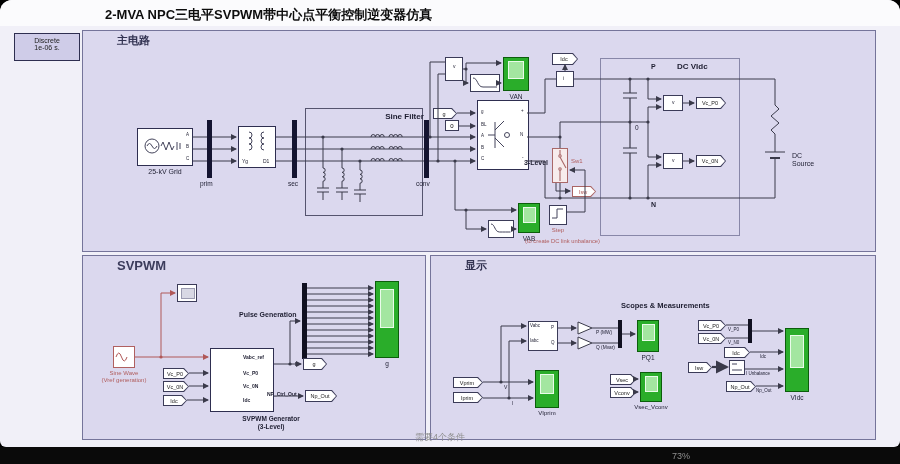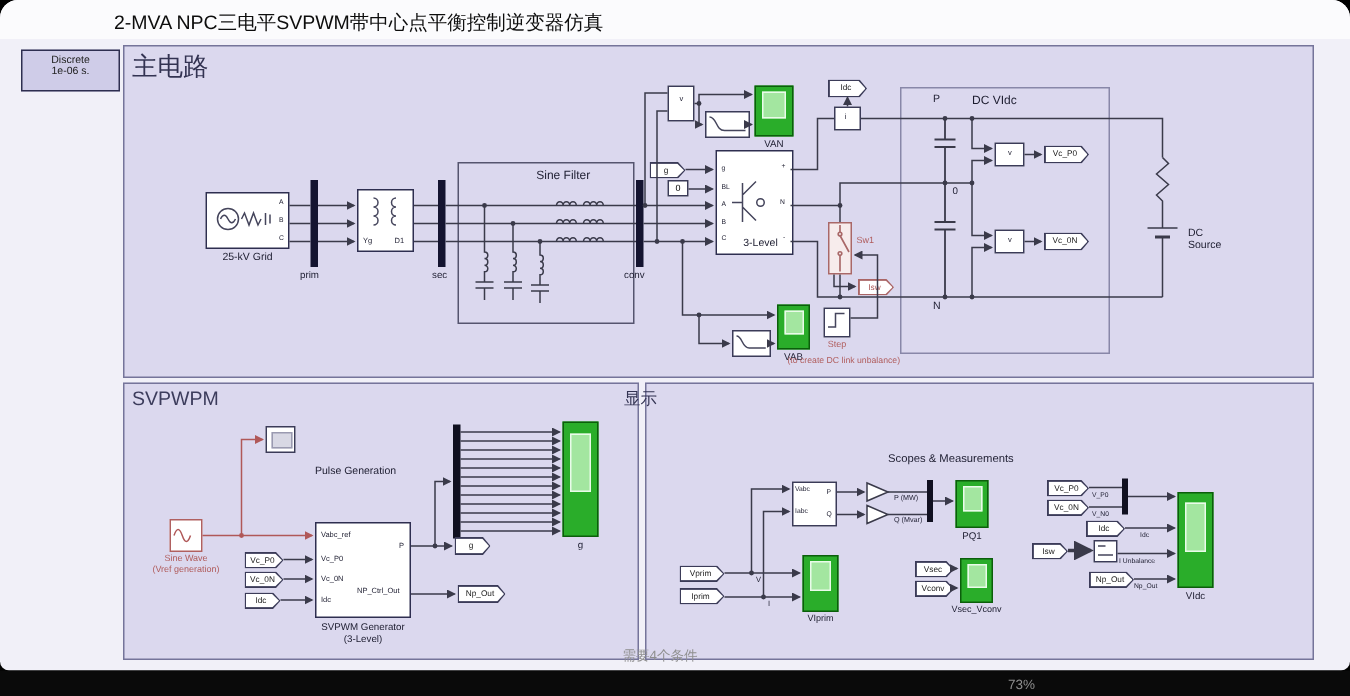--- a/index.html
+++ b/index.html
@@ -5,21 +5,21 @@
   html,body{margin:0;padding:0;background:#000;width:900px;height:464px;overflow:hidden;
             font-family:"Liberation Sans",sans-serif;}
   .frame{position:absolute;left:0;top:0;width:900px;height:447px;background:#f1f0f8;
          border-radius:12px 12px 6px 6px;overflow:hidden;}
   .abs{position:absolute;}
   .sec{position:absolute;background:#dbd8ee;border:1px solid #75749a;box-sizing:border-box;}
   .blk{position:absolute;background:#fff;border:1px solid #3b3b58;box-sizing:border-box;}
   .blk2{border-width:1.5px;border-color:#2e2e50;}
   .lb{position:absolute;color:#1d1d30;white-space:nowrap;}
   .ctr{text-align:center;}
-  .b{font-weight:normal;}
+  .b{font-weight:bold;margin-left:29px;}
   .pk{color:#b05c5c;}
   .wrap{white-space:normal;line-height:1.2;}
   .scope{position:absolute;background:#2aad2a;border:1.5px solid #0b5e0b;box-sizing:border-box;}
   .scr{position:absolute;left:18%;top:9%;width:56%;height:50%;background:#a3e6a0;border:1px solid #e9fbe9;}
   .tag{position:absolute;background:#3b3b58;clip-path:polygon(0 0,calc(100% - 5px) 0,100% 50%,calc(100% - 5px) 100%,0 100%);}
   .tag>span{position:absolute;inset:1px;background:#fff;
             clip-path:polygon(0 0,calc(100% - 4.6px) 0,100% 50%,calc(100% - 4.6px) 100%,0 100%);
             display:flex;align-items:center;justify-content:center;font-size:5.5px;color:#222;padding-right:2px;}
   .tagp{background:#aa6565;}
   .tagp>span{color:#a55;}
@@ -32,23 +32,23 @@
 <body>
 
 <div class="frame">
 
   <div class="abs" style="left:0;top:0;width:900px;height:26px;background:#fbfbfd;"></div>
   <div class="lb b" style="left:76px;top:6px;font-size:13px;color:#0d0d0d;">2-MVA NPC三电平SVPWM带中心点平衡控制逆变器仿真</div>
 
   <div class="sec" style="left:82px;top:30px;width:794px;height:222px;"></div>
   <div class="sec" style="left:82px;top:255px;width:344px;height:185px;"></div>
   <div class="sec" style="left:430px;top:255px;width:446px;height:185px;"></div>
-  <div class="lb b" style="left:88px;top:33px;font-size:17px;color:#333352;">主电路</div>
-  <div class="lb b" style="left:88px;top:258px;font-size:13px;color:#3c3c5c;">SVPWPM</div>
-  <div class="lb b" style="left:416px;top:258px;font-size:11px;color:#333352;">显示</div>
+  <div class="lb b" style="left:88px;top:33px;font-size:11px;color:#333352;">主电路</div>
+  <div class="lb b" style="left:88px;top:258px;font-size:13px;color:#3c3c5c;">SVPWM</div>
+  <div class="lb b" style="left:436px;top:258px;font-size:11px;color:#333352;">显示</div>
 
   <div class="blk blk2 ctr" style="left:14px;top:33px;width:66px;height:28px;background:#cfcce8;font-size:7px;color:#222;padding-top:3px;">
     <div>Discrete</div>
     <div>1e-06 s.</div>
   </div>
 
   <div class="blk blk2" style="left:137px;top:128px;width:56px;height:38px;"></div>
   <span class="lb" style="left:186px;top:132px;font-size:4.5px;">A</span>
   <span class="lb" style="left:186px;top:144px;font-size:4.5px;">B</span>
   <span class="lb" style="left:186px;top:156px;font-size:4.5px;">C</span>

